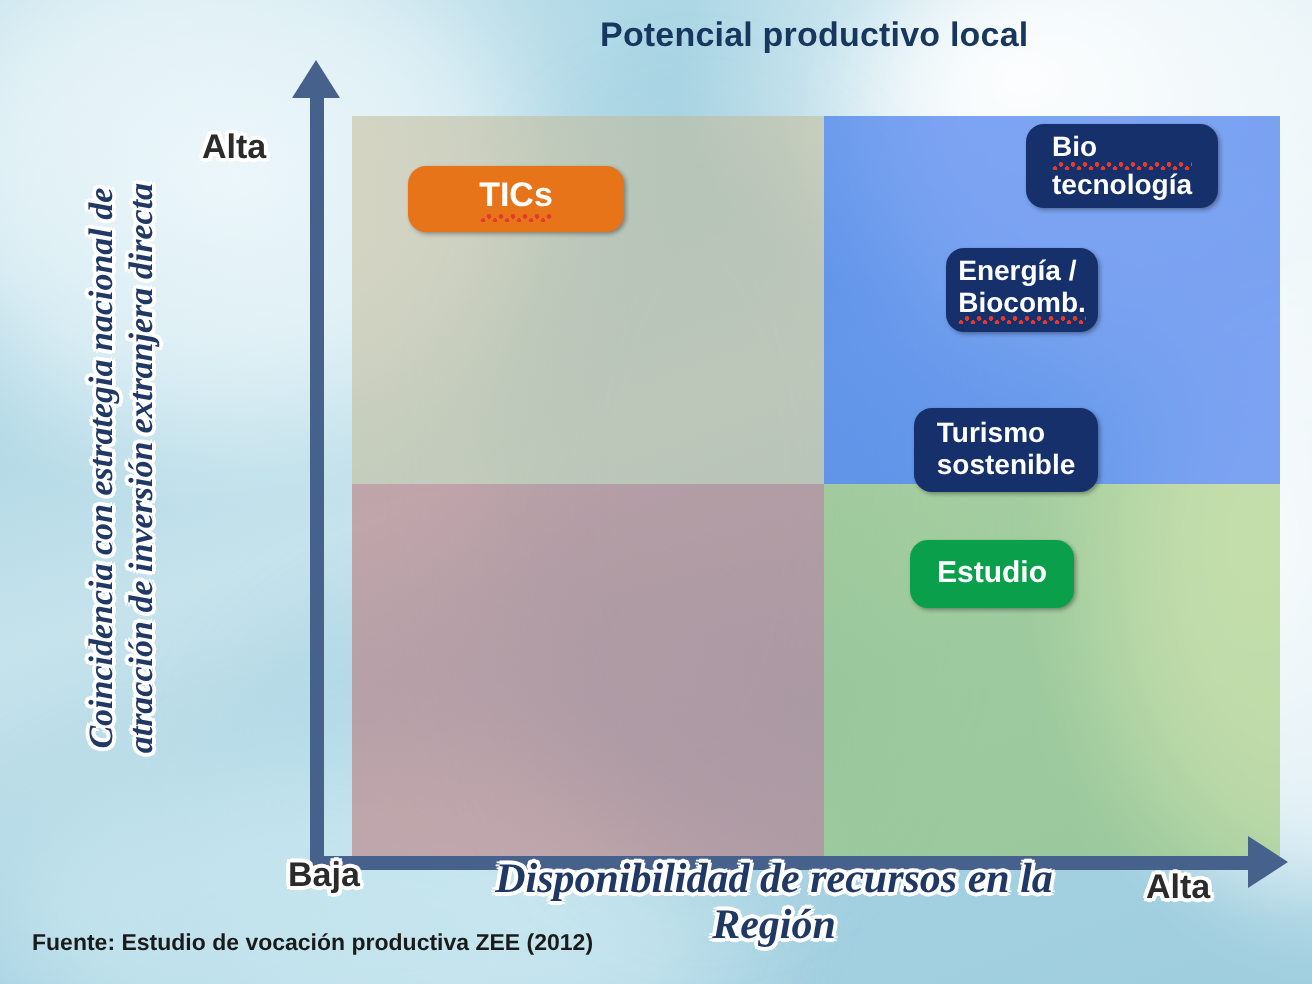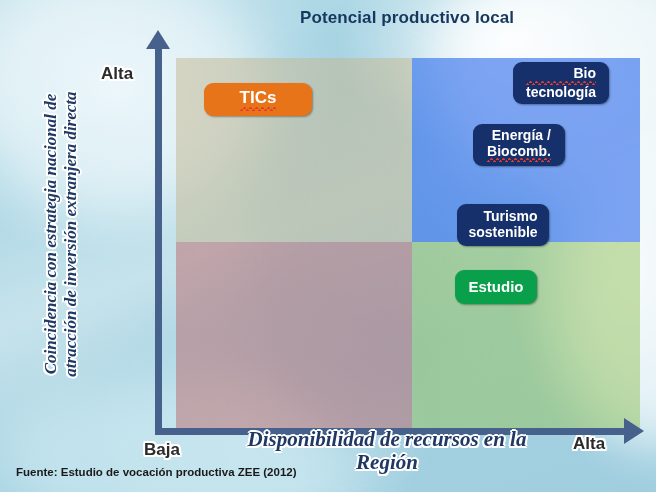--- a/index.html
+++ b/index.html
@@ -89,21 +89,21 @@
     font-size: 17px;
     font-weight: bold;
     color: #2b2b2b;
     text-shadow:
       -1.6px -1.6px 0 #fff,  1.6px -1.6px 0 #fff,
       -1.6px  1.6px 0 #fff,  1.6px  1.6px 0 #fff,
        0 -2px 0 #fff, 0 2px 0 #fff, -2px 0 0 #fff, 2px 0 0 #fff;
     white-space: nowrap;
   }
   #y-alta { left: 101px; top: 64px; }
-  #y-baja { left: 101px; top: 440px; padding-left: 43px; }
+  #y-baja { left: 101px; top: 428px; padding-left: 43px; }
   #x-alta { left: 573px; top: 434px; }
 
   
   .axis-title {
     position: absolute;
     font-family: "Liberation Serif", serif;
     font-style: italic;
     font-weight: bold;
     color: #1f3864;
     text-shadow:
@@ -130,21 +130,21 @@
     text-align: center;
   }
 
   
   .card {
     position: absolute;
     border-radius: 9px;
     display: flex;
     align-items: center;
     justify-content: center;
-    text-align: right;
+    text-align: left;
     color: #ffffff;
     font-size: 14px;
     font-weight: bold;
     line-height: 1.13;
     box-shadow: 1px 1px 2px rgba(0,0,0,0.35);
     padding: 2px 16px;
   }
   .card .line { display: block; }
 
   
@@ -153,21 +153,21 @@
       radial-gradient(circle at 1.5px 3.3px, #e23b2e 1.1px, rgba(0,0,0,0) 1.3px),
       radial-gradient(circle at 4.5px 1.2px, #e23b2e 1.1px, rgba(0,0,0,0) 1.3px);
     background-size: 6px 4px;
     background-repeat: repeat-x;
     background-position: 0 bottom;
     padding-bottom: 3px;
   }
 
   #card-tics       { left: 204px; top: 83px;  width: 108px;  height: 33px; background: #e8741a; font-size: 17px; }
   #card-bio        { left: 513px; top: 62px;  width: 96px;  height: 42px; background: #15306b; }
-  #card-energia    { left: 473px; top: 124px; width: 92px;  height: 42px; background: #15306b; }
+  #card-energia    { left: 473px; top: 124px; width: 76px;  height: 42px; background: #15306b; }
   #card-turismo    { left: 457px; top: 180px; width: 92px;  height: 42px; background: #15306b; margin-top: 24px; }
   #card-forestal   { left: 455px; top: 270px; width: 82px;  height: 34px; background: #0aa04b; font-size: 15px; }
 
   
   #source {
     position: absolute;
     left: 16px; top: 466px;
     font-size: 11.5px;
     font-weight: bold;
     color: #1a1a1a;

